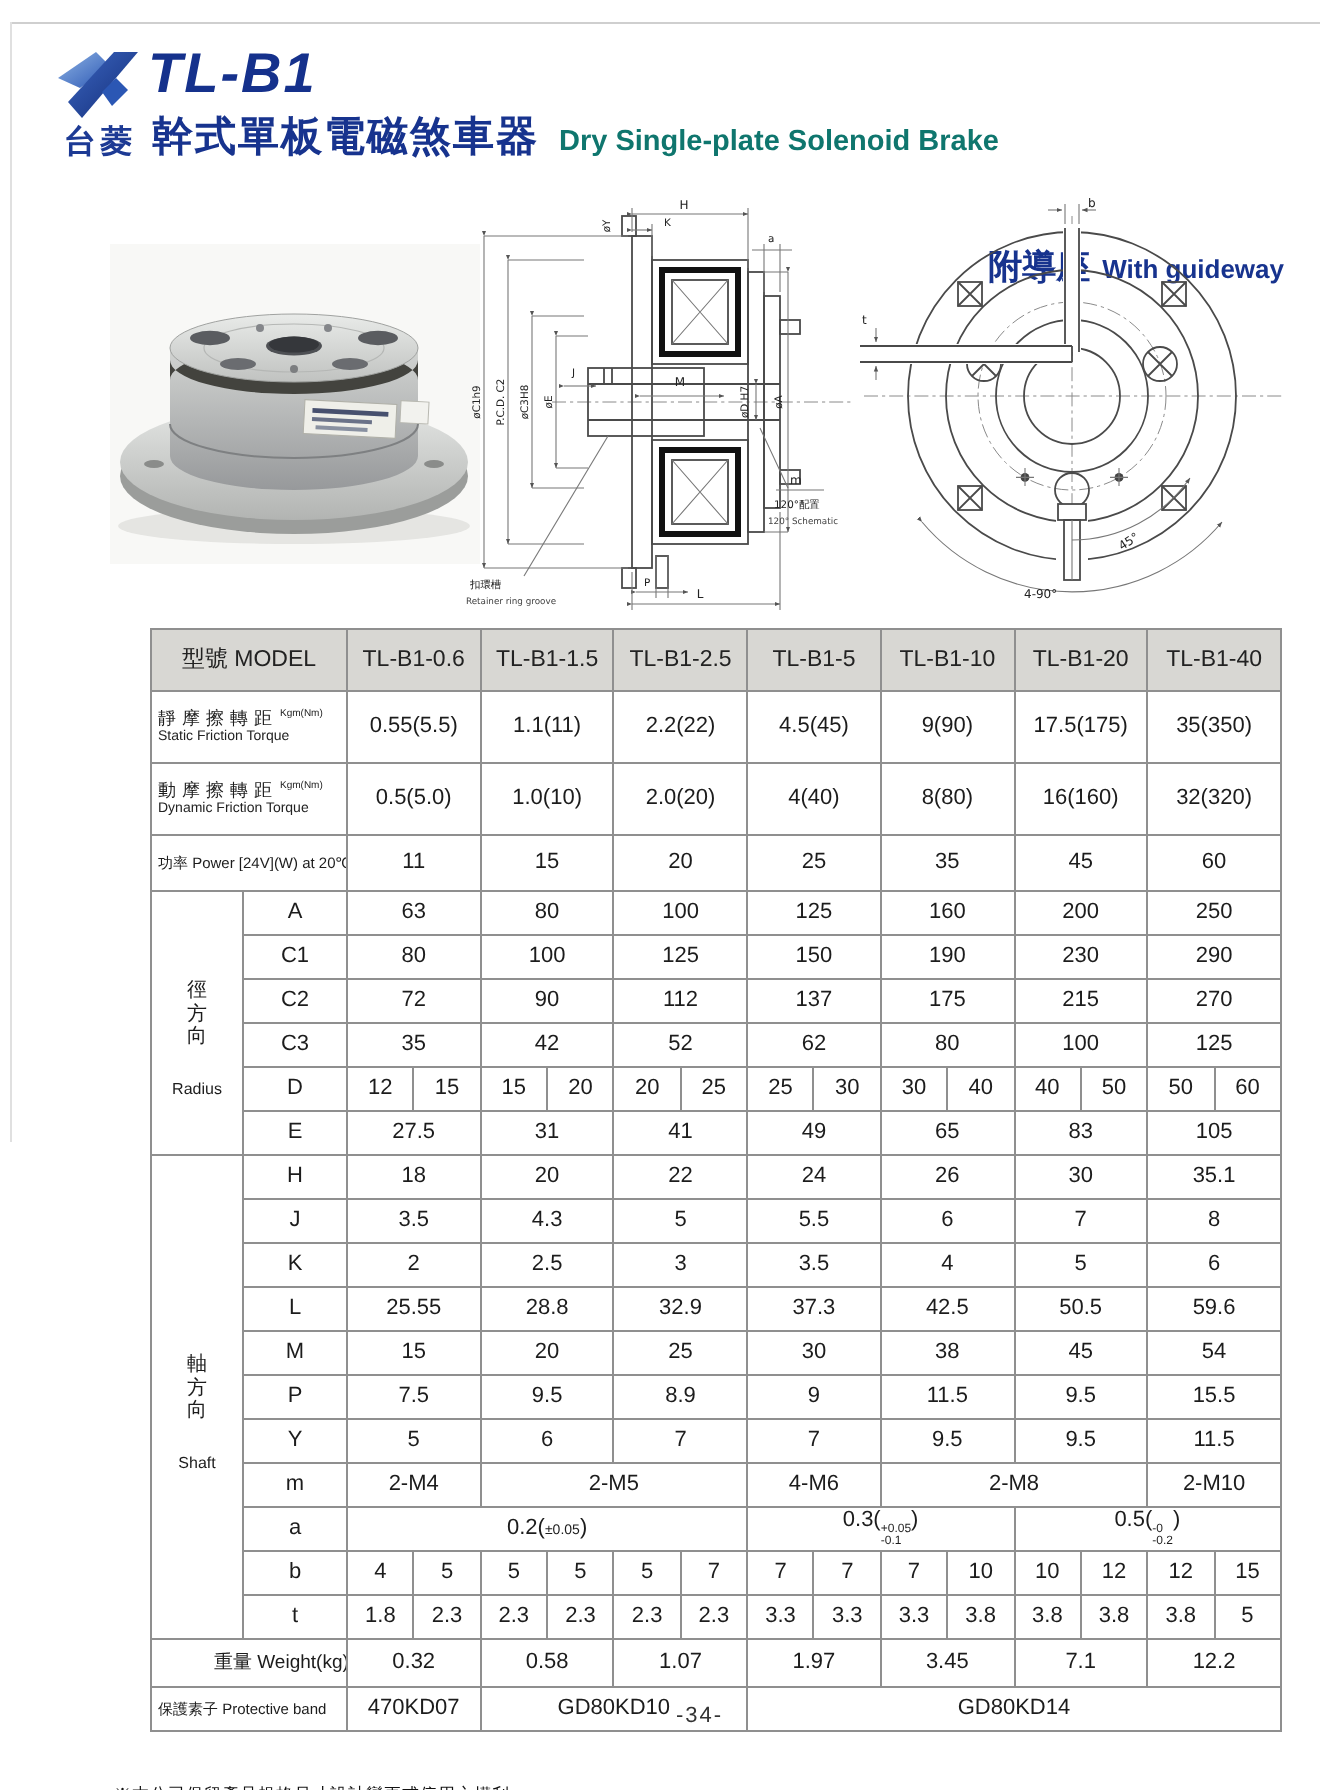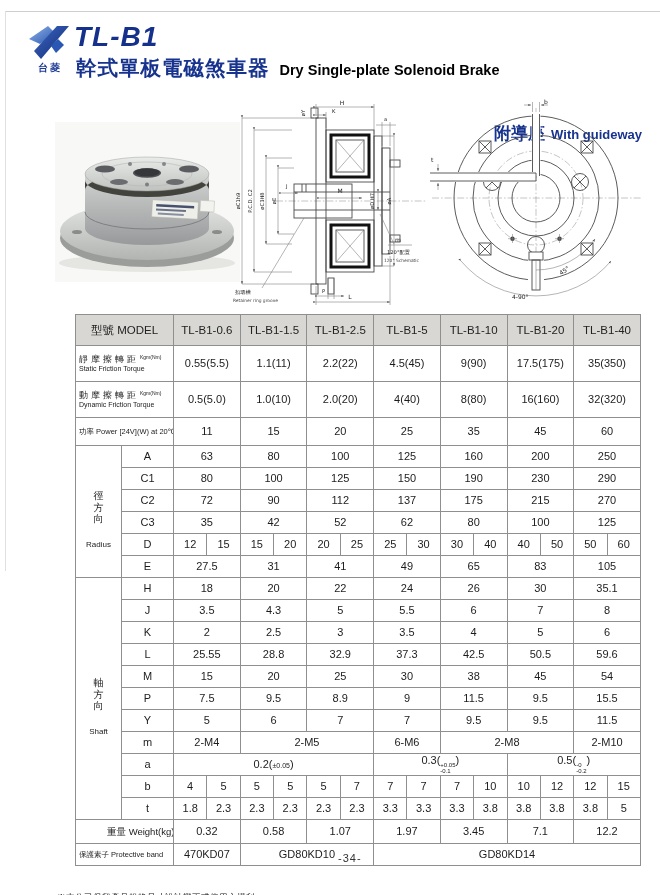--- a/index.html
+++ b/index.html
@@ -4,26 +4,26 @@
 <style>
   html,body{margin:0;padding:0;background:#ffffff;}
   .page{position:relative;width:660px;height:895px;background:#fff;overflow:hidden;
         font-family:"Liberation Sans",sans-serif;color:#222;}
   .edge-top{position:absolute;left:5px;top:11px;width:655px;height:1px;background:#cfcfcf;}
   .edge-left{position:absolute;left:5px;top:11px;width:1px;height:560px;background:#e0e0e0;}
 
   
   .logo{position:absolute;left:28px;top:25px;width:44px;height:36px;}
   .brand-cn{position:absolute;left:29px;top:61px;width:42px;text-align:center;
-            font-size:10px;font-weight:bold;color:#1d3a94;letter-spacing:2px;}
+            font-size:16px;font-weight:bold;color:#1d3a94;letter-spacing:2px;}
   .model-title{position:absolute;left:74px;top:21px;font-size:28px;font-weight:800;
             font-style:italic;color:#15318c;letter-spacing:1px;}
   .title-line{position:absolute;left:76px;top:54px;display:flex;align-items:baseline;gap:10px;white-space:nowrap;}
   .title-cn{font-size:20.5px;font-weight:bold;color:#17338e;letter-spacing:1px;}
-  .title-en{font-size:14.5px;font-weight:bold;color:#000000;}
+  .title-en{font-size:14.5px;font-weight:bold;color:#0f766e;}
   .guideway{position:absolute;right:18px;top:74px;display:flex;align-items:baseline;gap:6px;white-space:nowrap;margin-top:48px;}
   .guideway .cn{font-size:17px;font-weight:bold;color:#17338e;}
   .guideway .en{font-size:13px;font-weight:bold;color:#17338e;text-align:right;}
 
   
   .fig{position:absolute;}
   #fig-photo{left:55px;top:122px;width:185px;height:160px;}
   #fig-section{left:232px;top:96px;width:196px;height:214px;}
   #fig-front{left:428px;top:96px;width:218px;height:214px;}
   svg{display:block;}
@@ -465,21 +465,21 @@
       <td colspan="2">7</td>
       <td colspan="2">7</td>
       <td colspan="2">9.5</td>
       <td colspan="2">9.5</td>
       <td colspan="2">11.5</td>
     </tr>
     <tr>
       <td class="sub">m</td>
       <td colspan="2">2-M4</td>
       <td colspan="4">2-M5</td>
-      <td colspan="2">6-M6</td>
+      <td colspan="2">4-M6</td>
       <td colspan="4">2-M8</td>
       <td colspan="2">2-M10</td>
     </tr>
     <tr>
       <td class="sub">a</td>
       <td colspan="6">
         <span>0.2(</span><span class="tol">±0.05</span><span>)</span>
       </td>
       <td colspan="4">
         <span>0.3(</span><span class="stk">

